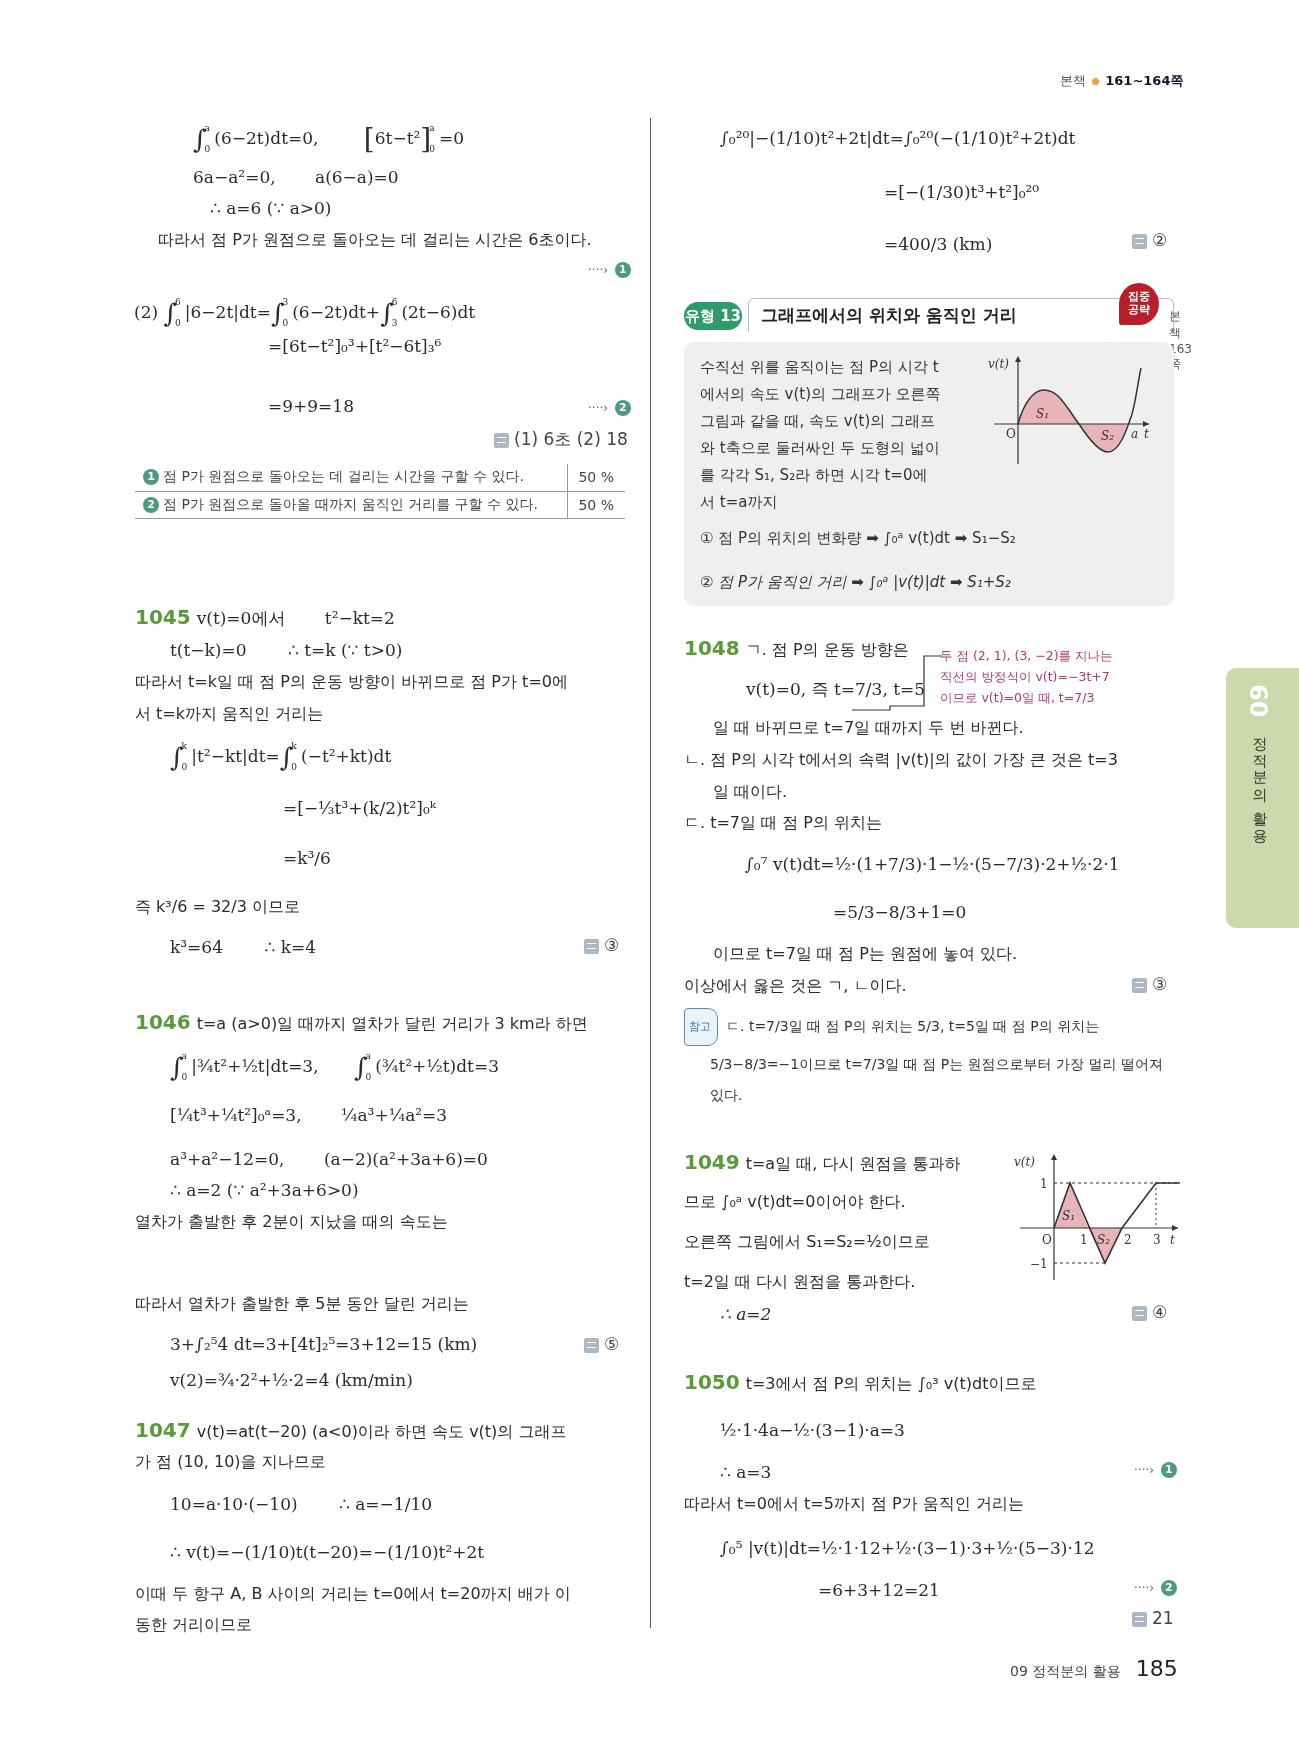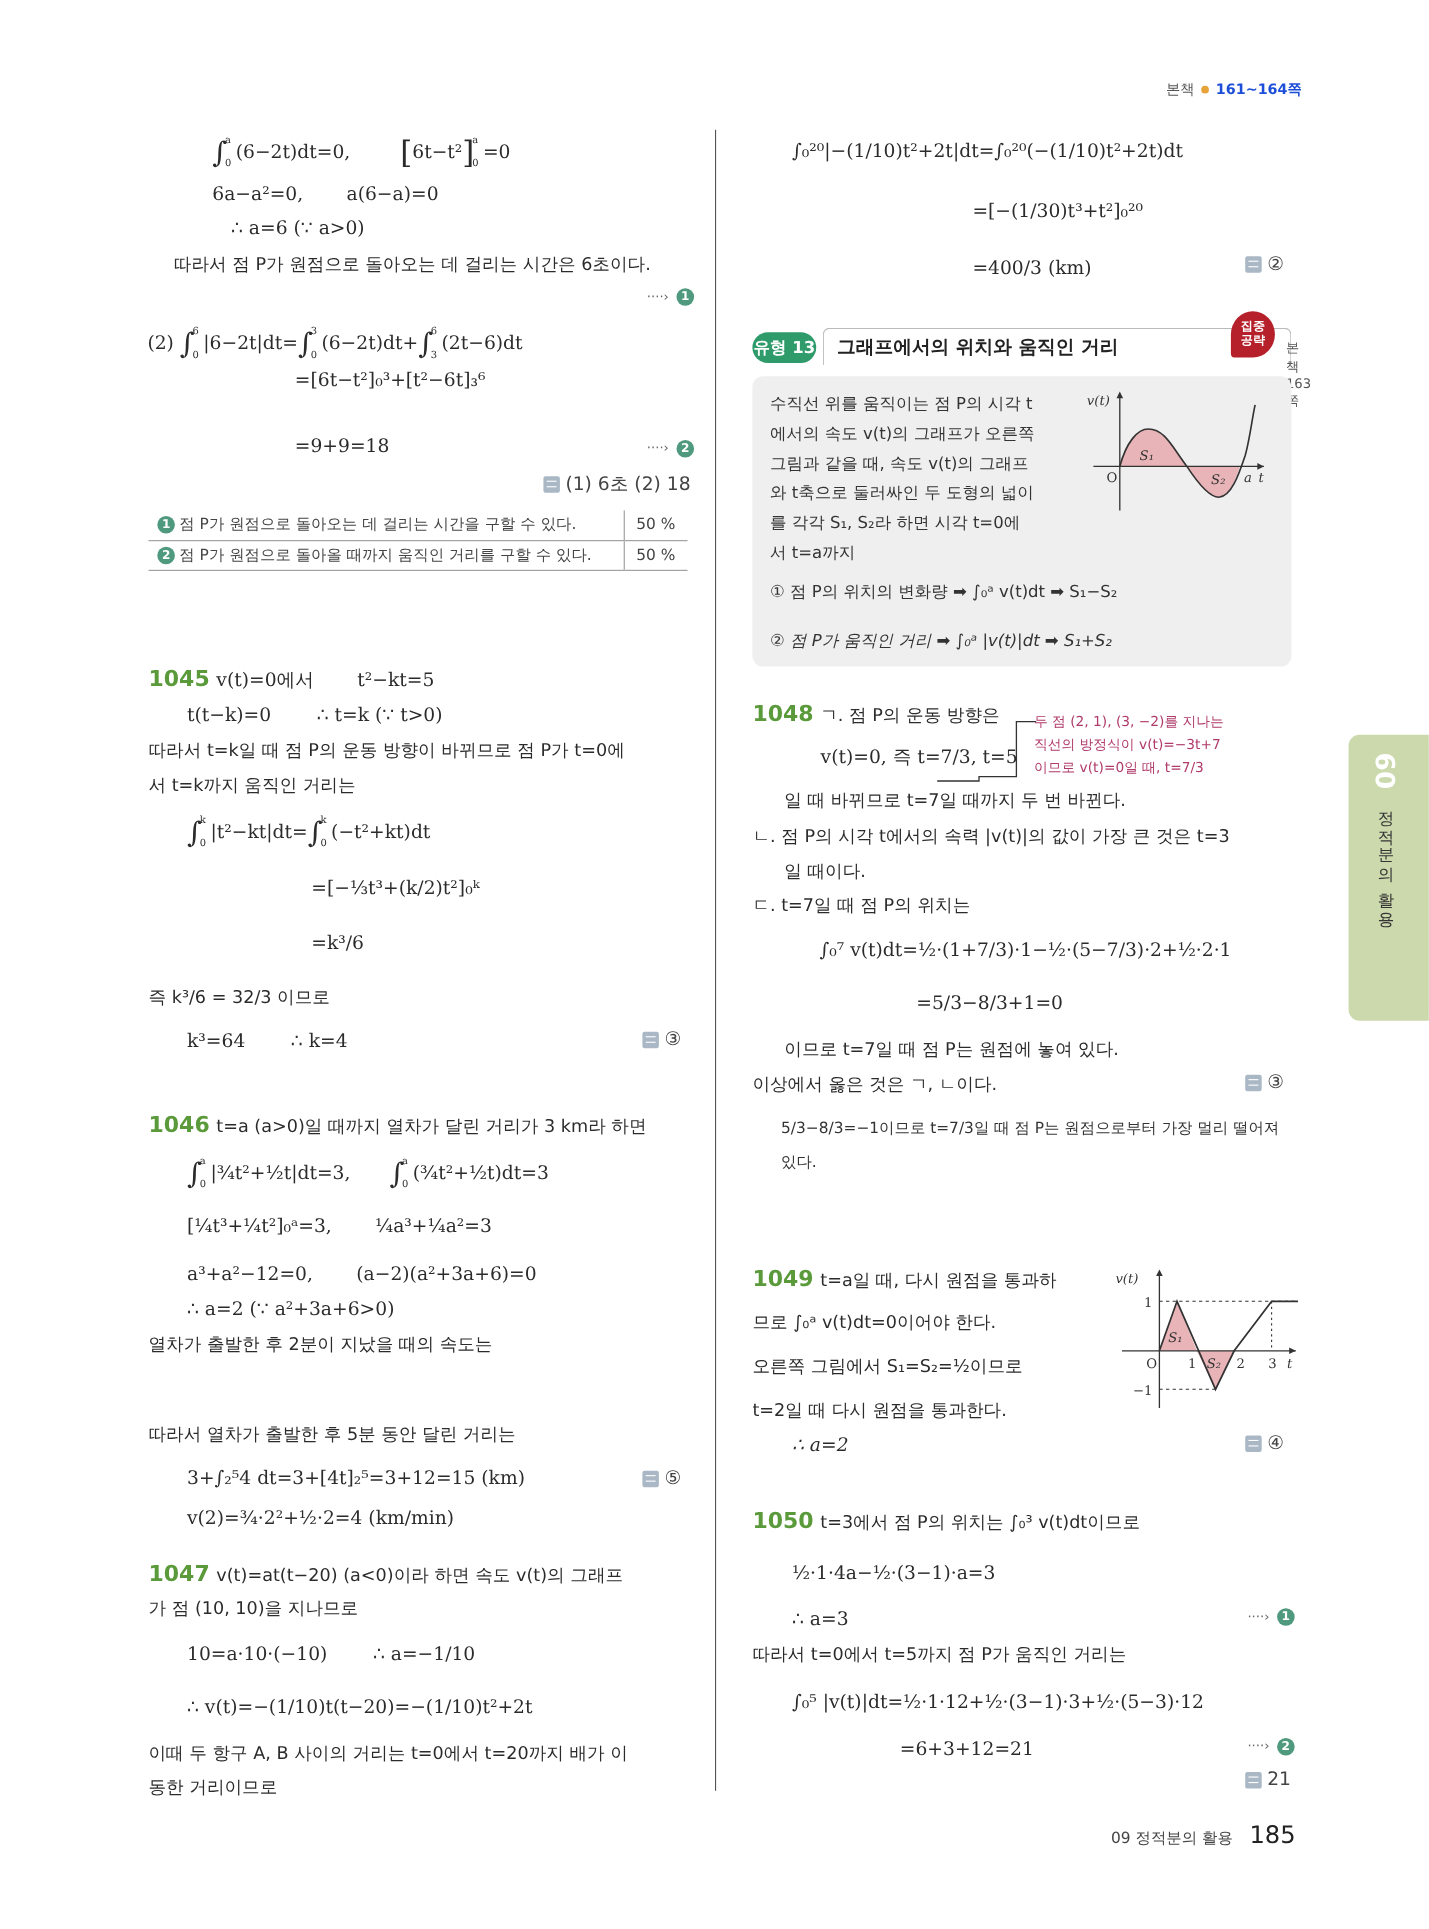--- a/index.html
+++ b/index.html
@@ -38,21 +38,21 @@
   .side-tab .lbl { position: absolute; left: 24px; top: 58px; font-family: "DejaVu Sans", sans-serif; font-size: 15px; color: #333; writing-mode: vertical-rl; letter-spacing: 2px; }
   .note-box { position: absolute; left: 940px; top: 645px; font-family: "DejaVu Sans", sans-serif; font-size: 12.5px; line-height: 21px; color: #b03a6a; white-space: nowrap; }
   .ref-tag { display: inline-block; border: 1.5px solid #5a8fb5; color: #3a79a8; font-family: "DejaVu Sans", sans-serif; font-size: 11px; padding: 0 6px 0 4px; border-radius: 4px 10px 10px 4px; background: #eaf3fa; vertical-align: middle; margin-right: 8px; }
 </style>
 </head>
 <body>
 
 <div class="abs sans" style="left:1060px; top:72px; font-size:13px; color:#555;">
   <span>본책</span>
   <span style="display:inline-block;width:7px;height:7px;border-radius:50%;background:#e8a23a;vertical-align:middle;margin:0 2px;"></span>
-  <span style="font-weight:bold;color:#1d4ed8;">161~164쪽</span>
+  <span style="font-weight:bold;color:#0f172a;">161~164쪽</span>
 </div>
 
 <div class="divider"></div>
 
 <div class="ln" style="left:193px; top:124px;">
   <span class="int">∫</span><span class="lim">
       <span>a</span>
       <span>0</span>
     </span><span>(6−2t)dt=0,</span>
   <span style="margin-left:40px;" class="brk">[</span><span>6t−t²</span><span class="brk">]</span><span class="lim">
@@ -94,21 +94,21 @@
   </tr>
   <tr>
     <td><span class="step-badge" style="margin:0 4px 0 0;">2</span><span>점 P가 원점으로 돌아올 때까지 움직인 거리를 구할 수 있다.</span></td>
     <td class="pct">50 %</td>
   </tr>
 </tbody>
   </table>
 
 <div class="ln" style="left:135px; top:605px;">
   <span class="pnum">1045</span><span>v(t)=0에서</span>
-  <span style="margin-left:34px;">t²−kt=5</span>
+  <span style="margin-left:34px;">t²−kt=2</span>
 </div>
 <div class="ln" style="left:170px; top:638px;">
   <span>t(t−k)=0</span>
   <span style="margin-left:36px;">∴ t=k (∵ t&gt;0)</span>
 </div>
 <div class="ln kr" style="left:135px; top:670px;">따라서 t=k일 때 점 P의 운동 방향이 바뀌므로 점 P가 t=0에</div>
 <div class="ln kr" style="left:135px; top:702px;">서 t=k까지 움직인 거리는</div>
 <div class="ln" style="left:170px; top:742px;">
   <span class="int">∫</span><span class="lim">
       <span>k</span>
@@ -224,20 +224,21 @@
 <div class="ln kr" style="left:684px; top:748px;">ㄴ. 점 P의 시각 t에서의 속력 |v(t)|의 값이 가장 큰 것은 t=3</div>
 <div class="ln kr" style="left:713px; top:780px;">일 때이다.</div>
 <div class="ln kr" style="left:684px; top:811px;">ㄷ. t=7일 때 점 P의 위치는</div>
 <div class="ln" style="left:745px; top:852px;">∫₀⁷ v(t)dt=½·(1+7/3)·1−½·(5−7/3)·2+½·2·1</div>
 <div class="ln" style="left:833px; top:900px;">=5/3−8/3+1=0</div>
 <div class="ln kr" style="left:713px; top:942px;">이므로 t=7일 때 점 P는 원점에 놓여 있다.</div>
 <div class="ln kr" style="left:684px; top:974px;">이상에서 옳은 것은 ㄱ, ㄴ이다.</div>
 <div class="abs ans" style="left:1132px; top:974px;"><span class="ans-icon"></span><span>③</span></div>
 
 <div class="abs sans" style="left:684px; top:1008px; font-size:14px; line-height:36px; color:#333; white-space:nowrap;">
+  <div><span class="ref-tag">참고</span><span>ㄷ. t=7/3일 때 점 P의 위치는 5/3, t=5일 때 점 P의 위치는</span></div>
   <div style="padding-left:26px;">5/3−8/3=−1이므로 t=7/3일 때 점 P는 원점으로부터 가장 멀리 떨어져</div>
   <div style="padding-left:26px; line-height:26px;">있다.</div>
 </div>
 
 <div class="ln" style="left:684px; top:1150px;">
   <span class="pnum">1049</span><span class="kr">t=a일 때, 다시 원점을 통과하</span>
 </div>
 <div class="ln kr" style="left:684px; top:1190px;">므로 ∫₀ᵃ v(t)dt=0이어야 한다.</div>
 <div class="ln kr" style="left:684px; top:1230px;">오른쪽 그림에서 S₁=S₂=½이므로</div>
 <div class="ln kr" style="left:684px; top:1270px;">t=2일 때 다시 원점을 통과한다.</div>

